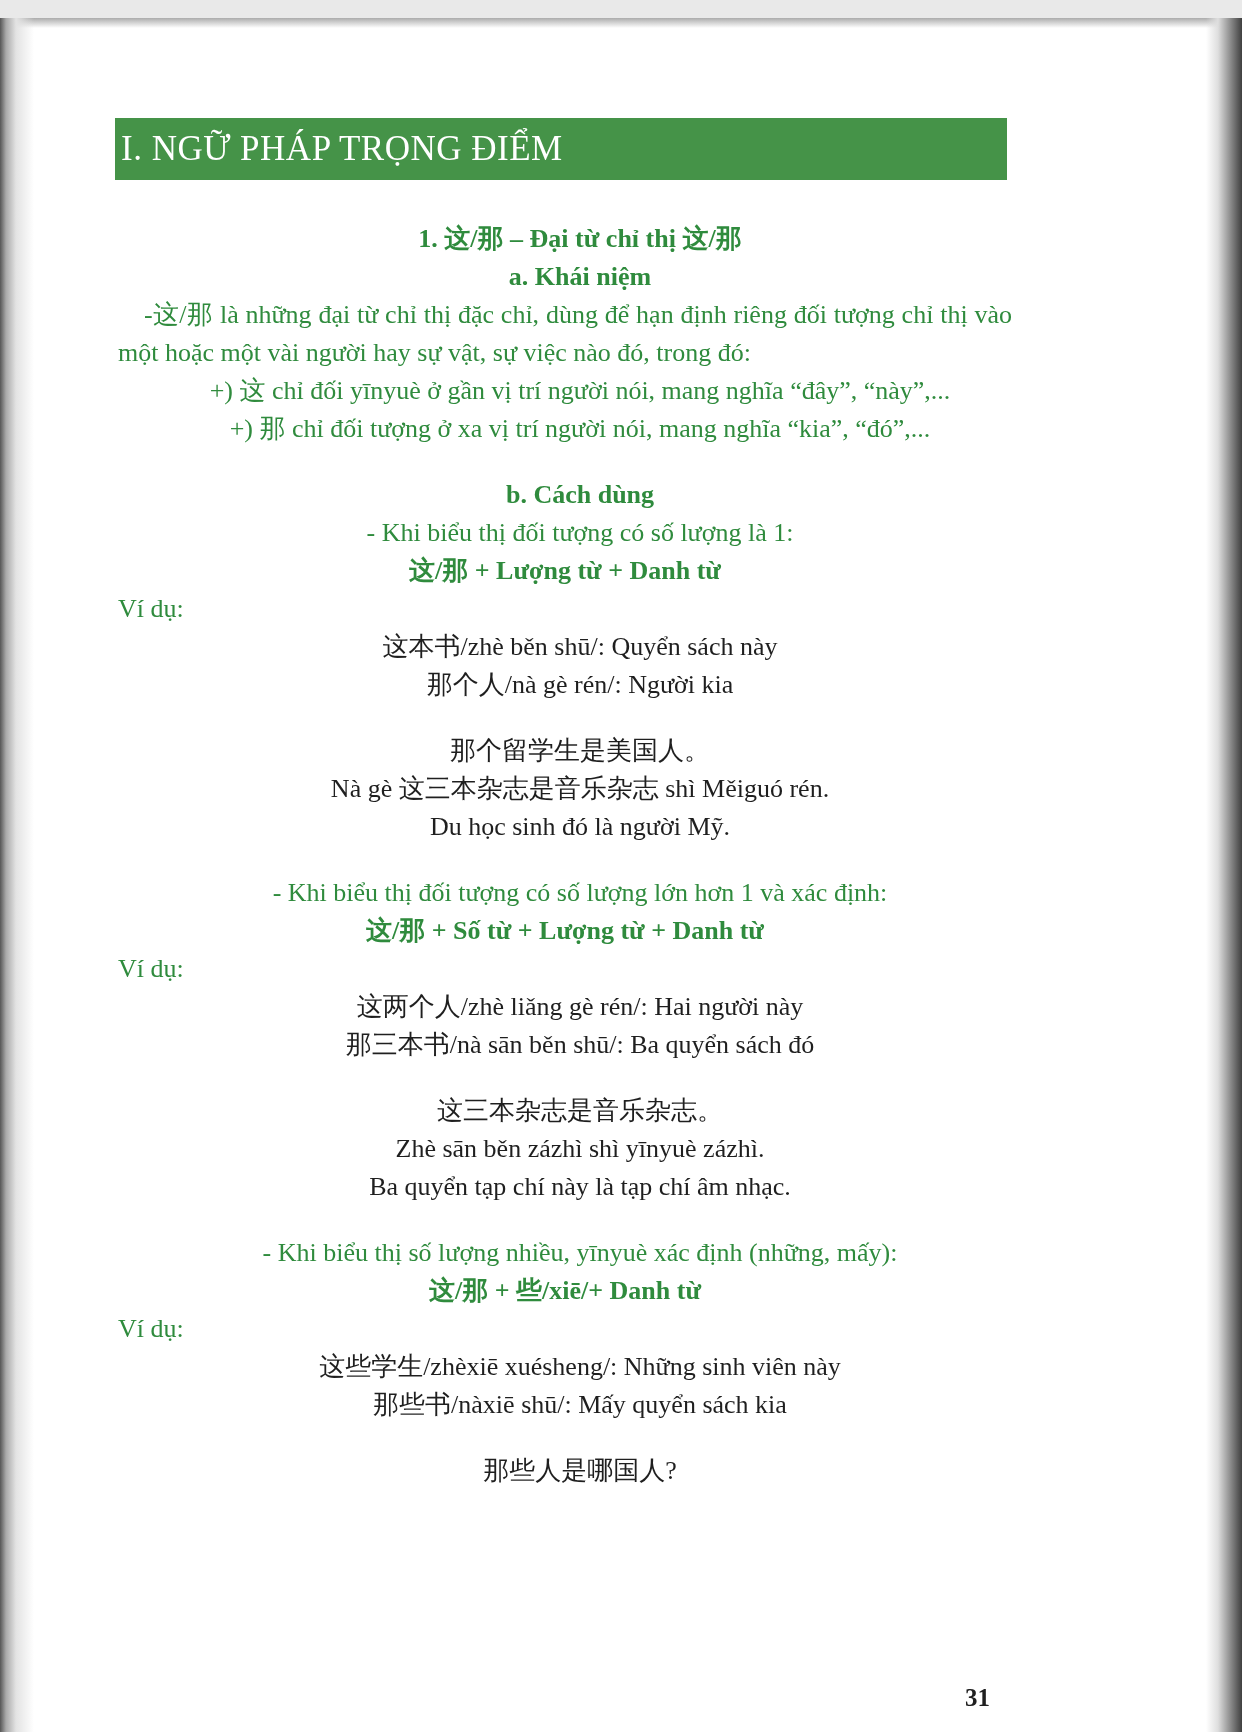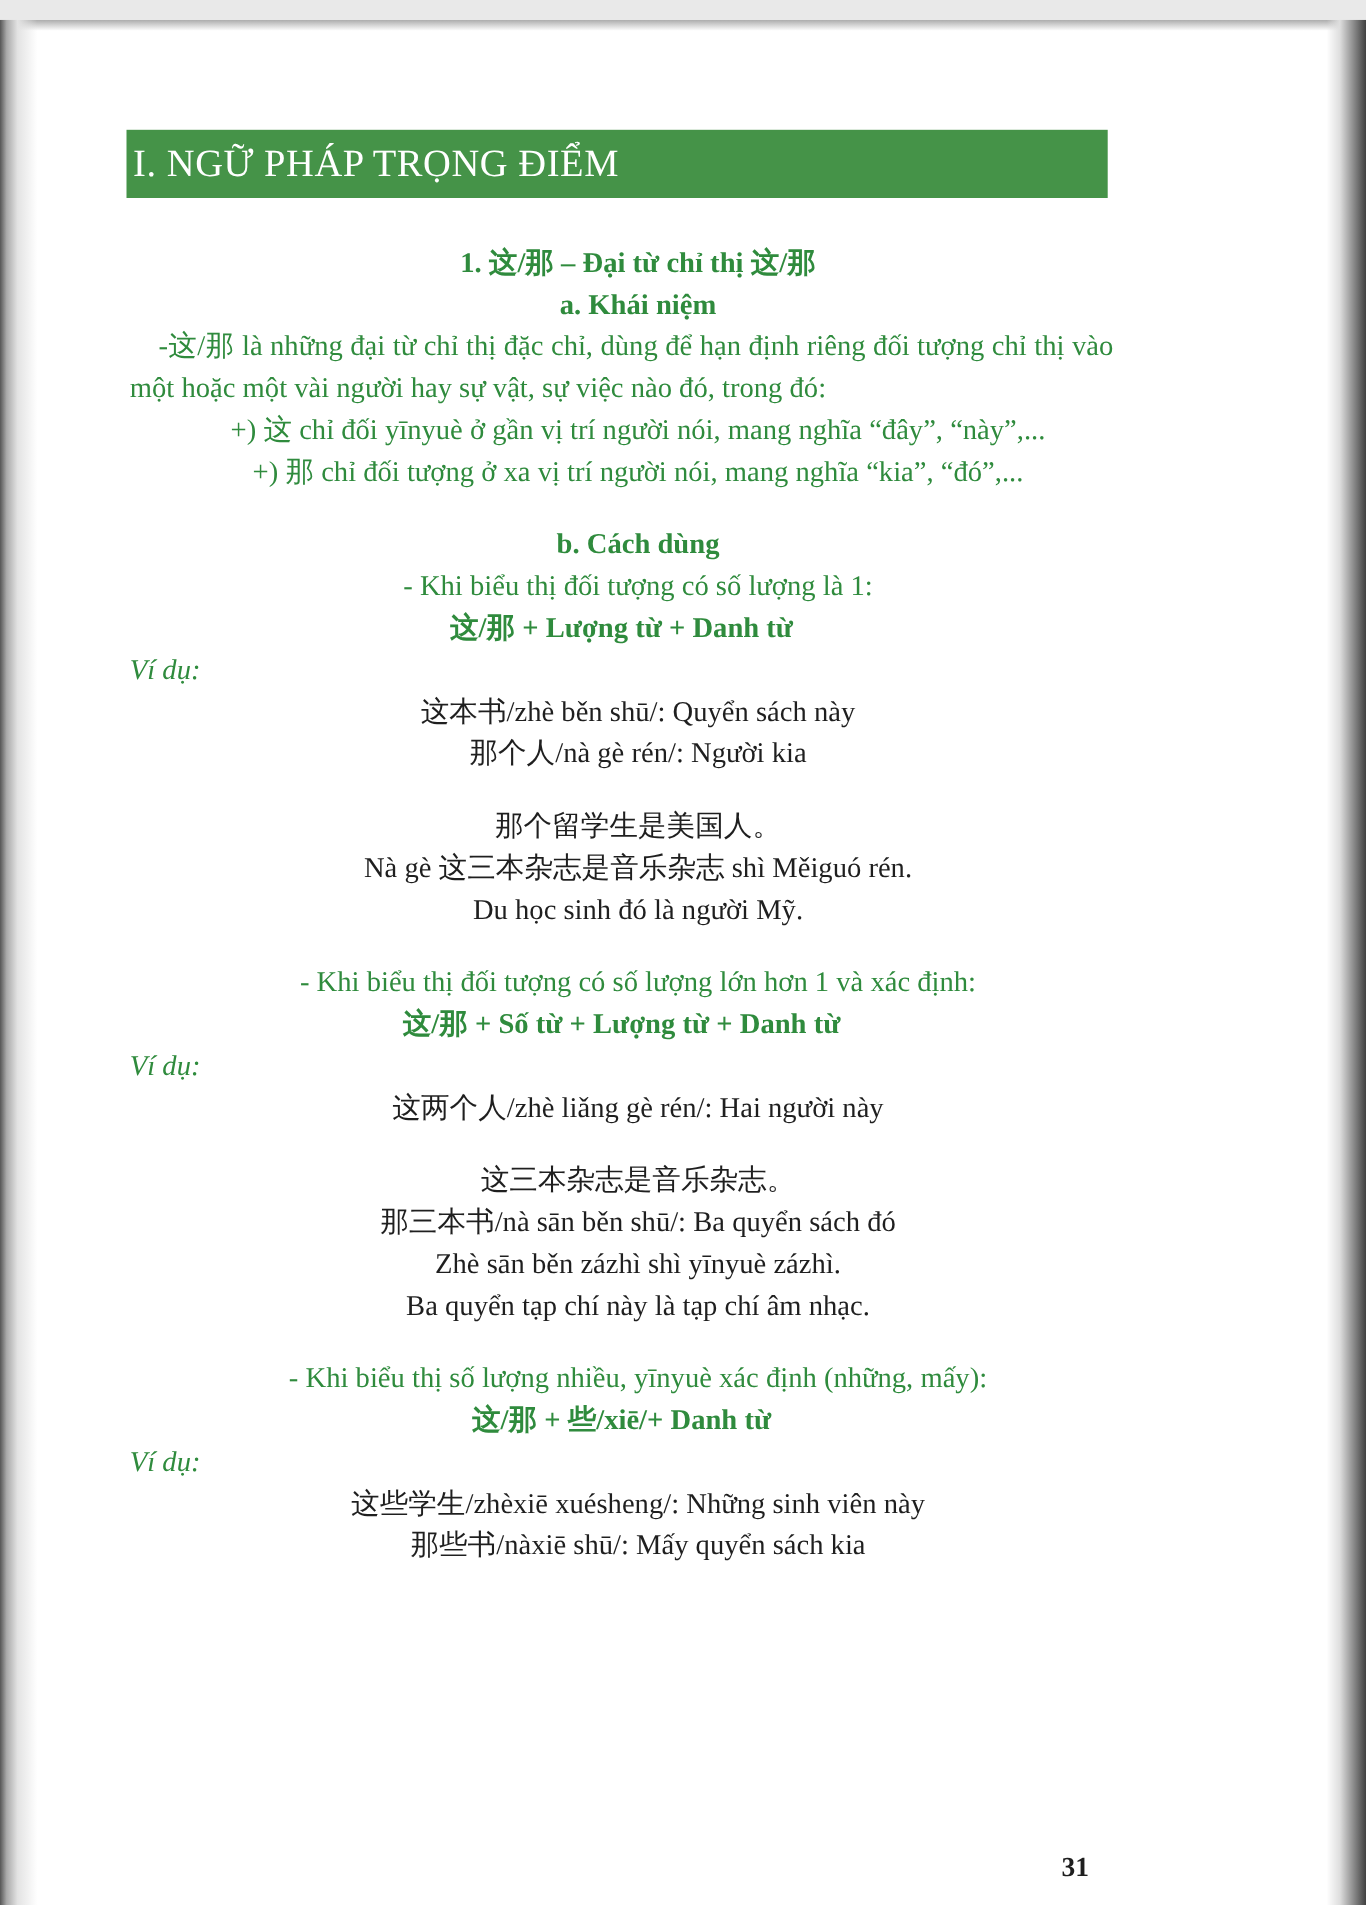--- a/index.html
+++ b/index.html
@@ -52,21 +52,21 @@
     width: 894px;
   }
   .content p {
     margin: 0;
     font-size: 26px;
     line-height: 38px;
   }
   .green  { color: var(--green, #2f8b3d); }
   .black  { color: var(--ink, #222222); }
   .bold   { font-weight: bold; }
-  .italic { font-style: italic; }
+  .italic { }
   .indent { padding-left: 30px; text-align: center; }
   .center { text-align: center; }
   .justify { text-align: justify; text-indent: 26px; }
   .gap    { margin-top: 28px !important; }
   .heading1 { font-size: 28px; }
 
   .page-number {
     position: absolute;
     right: 252px; bottom: 26px;
     font-size: 25px;
@@ -102,27 +102,28 @@
     <p class="black indent">这本书/zhè běn shū/: Quyển sách này</p>
     <p class="black indent">那个人/nà gè rén/: Người kia</p>
     <p class="black indent gap">那个留学生是美国人。</p>
     <p class="black indent">Nà gè 这三本杂志是音乐杂志 shì Měiguó rén.</p>
     <p class="black indent">Du học sinh đó là người Mỹ.</p>
 
     <p class="green indent gap">- Khi biểu thị đối tượng có số lượng lớn hơn 1 và xác định:</p>
     <p class="green bold center">这/那 + Số từ + Lượng từ + Danh từ</p>
     <p class="green italic">Ví dụ:</p>
     <p class="black indent">这两个人/zhè liǎng gè rén/: Hai người này</p>
+    <p class="black indent">那三本书/nà sān běn shū/: Ba quyển sách đó</p>
     <p class="black indent gap">这三本杂志是音乐杂志。</p>
-    <p class="black indent">那三本书/nà sān běn shū/: Ba quyển sách đó</p>
     <p class="black indent">Zhè sān běn zázhì shì yīnyuè zázhì.</p>
     <p class="black indent">Ba quyển tạp chí này là tạp chí âm nhạc.</p>
 
     <p class="green indent gap">- Khi biểu thị số lượng nhiều, yīnyuè xác định (những, mấy):</p>
     <p class="green bold center">这/那 + 些/xiē/+ Danh từ</p>
     <p class="green italic">Ví dụ:</p>
     <p class="black indent">这些学生/zhèxiē xuésheng/: Những sinh viên này</p>
     <p class="black indent">那些书/nàxiē shū/: Mấy quyển sách kia</p>
+    <p class="black indent gap">那些人是哪国人?</p>
 
   </div>
 
   <div class="page-number">31</div>
 </div>
 
 </body></html>

